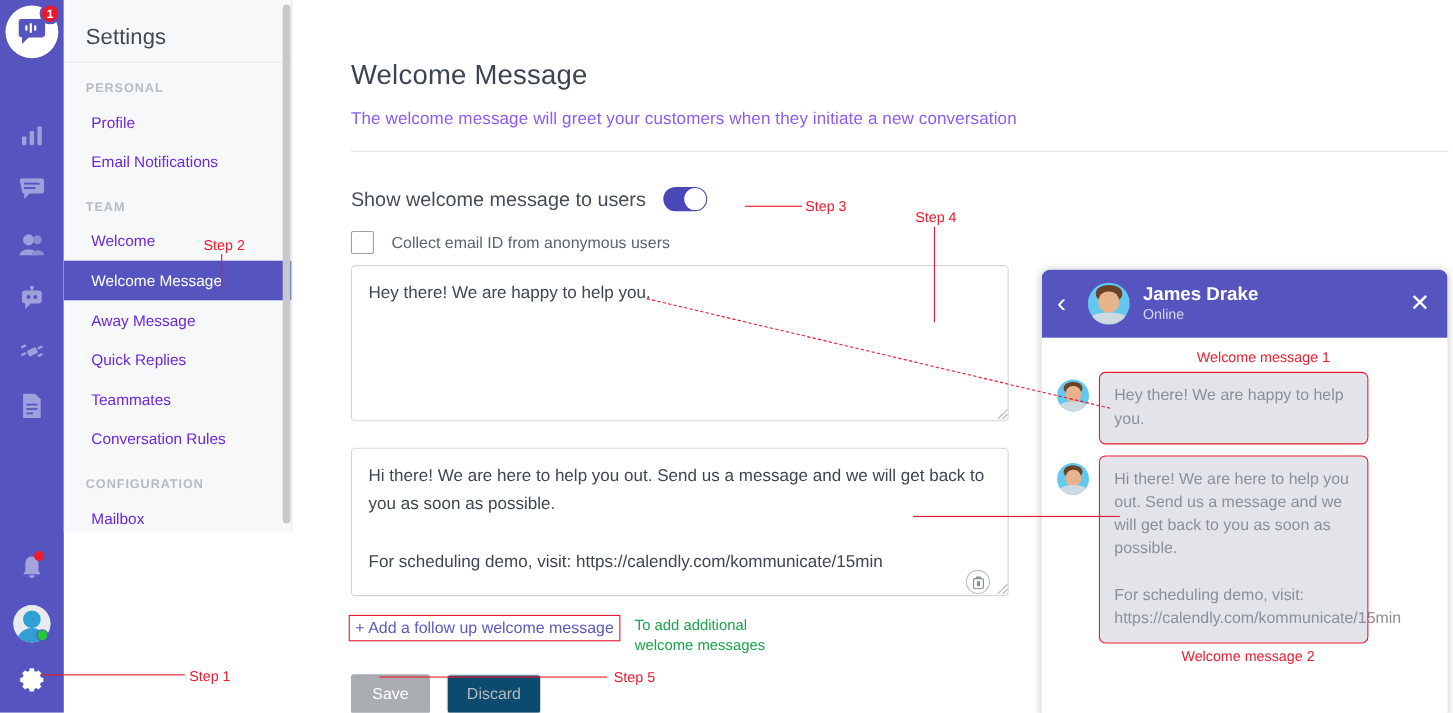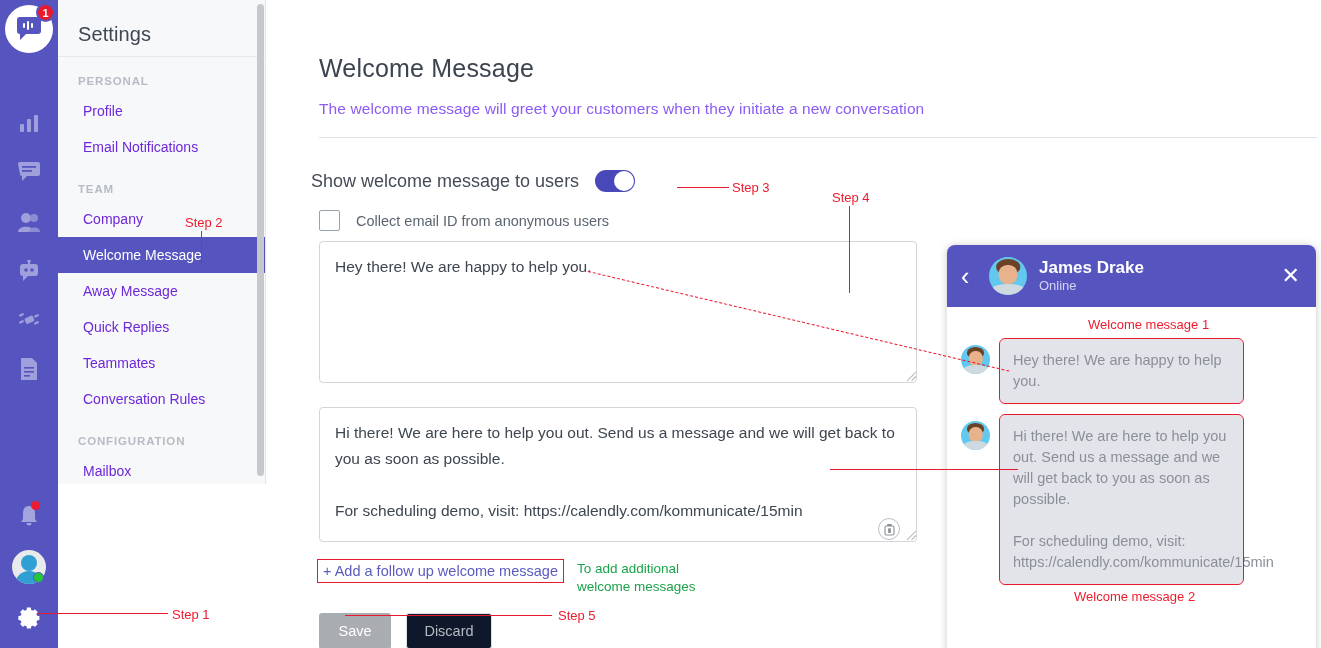--- a/index.html
+++ b/index.html
@@ -84,21 +84,21 @@
 
   
   .main {
     position: absolute; left: 266px; top: 0; right: 0; height: 648px;
     background: #ffffff;
   }
   .page-title { position: absolute; left: 53px; top: 54px; font-size: 25px; color: #3c4450; letter-spacing: .2px; }
   .page-sub { position: absolute; left: 53px; top: 100px; font-size: 15.5px; color: #8b5cf6; letter-spacing: .1px; }
   .divider { position: absolute; left: 53px; top: 137px; width: 998px; height: 1px; background: #dfe2e6; }
 
-  .toggle-row { position: absolute; left: 45px; top: 170px; display: flex; align-items: center; }
+  .toggle-row { position: absolute; left: 53px; top: 170px; display: flex; align-items: center; }
   .toggle-label { font-size: 18px; color: #444c57; }
   .switch {
     margin-left: 16px; width: 40px; height: 22px; border-radius: 12px;
     background: #4948b8; position: relative; cursor: pointer;
   }
   .switch .knob {
     position: absolute; right: 1px; top: 1px; width: 20px; height: 20px;
     border-radius: 50%; background: #ffffff;
   }
   .chk-row { position: absolute; left: 53px; top: 210px; display: flex; align-items: center; }
@@ -130,21 +130,21 @@
     position: absolute; left: 311px; top: 560px;
     font-size: 13.5px; color: #1aa34a; line-height: 18px;
   }
   .btn-row { position: absolute; left: 53px; top: 613px; display: flex; }
   .btn-save {
     width: 72px; height: 36px; background: #a9acb1; color: #ffffff;
     font-size: 14.5px; border: none; border-radius: 3px; cursor: pointer;
     font-family: "Liberation Sans", sans-serif;
   }
   .btn-discard {
-    margin-left: 15px; width: 86px; height: 36px; background: #0f172a;
+    margin-left: 15px; width: 86px; height: 36px; background: #0c4a6e;
     color: #b6bbc1; font-size: 14.5px; border: 1px solid #dcdfe3;
     border-radius: 3px; cursor: pointer; font-family: "Liberation Sans", sans-serif;
   }
 
   
   .widget {
     position: absolute; left: 947px; top: 245px; width: 369px; height: 420px;
     background: #ffffff; border-radius: 8px;
     box-shadow: 0 1px 9px rgba(0,0,0,.22);
     overflow: hidden;
@@ -280,21 +280,21 @@
     </div>
   </div>
 
   <div class="settings-nav">
     <div class="settings-title">Settings</div>
     <div id="nav-groups">
         <div class="nav-section">PERSONAL</div>
         <div class="nav-item">Profile</div>
         <div class="nav-item">Email Notifications</div>
         <div class="nav-section">TEAM</div>
-        <div class="nav-item">Company</div>
+        <div class="nav-item">Welcome</div>
         <div class="nav-item active">Welcome Message</div>
         <div class="nav-item">Away Message</div>
         <div class="nav-item">Quick Replies</div>
         <div class="nav-item">Teammates</div>
         <div class="nav-item">Conversation Rules</div>
         <div class="nav-section">CONFIGURATION</div>
         <div class="nav-item">Mailbox</div>
         <div class="nav-item">Install</div>
         <div class="nav-item">Chat Widget</div>
         <div class="nav-item">Billing</div>

